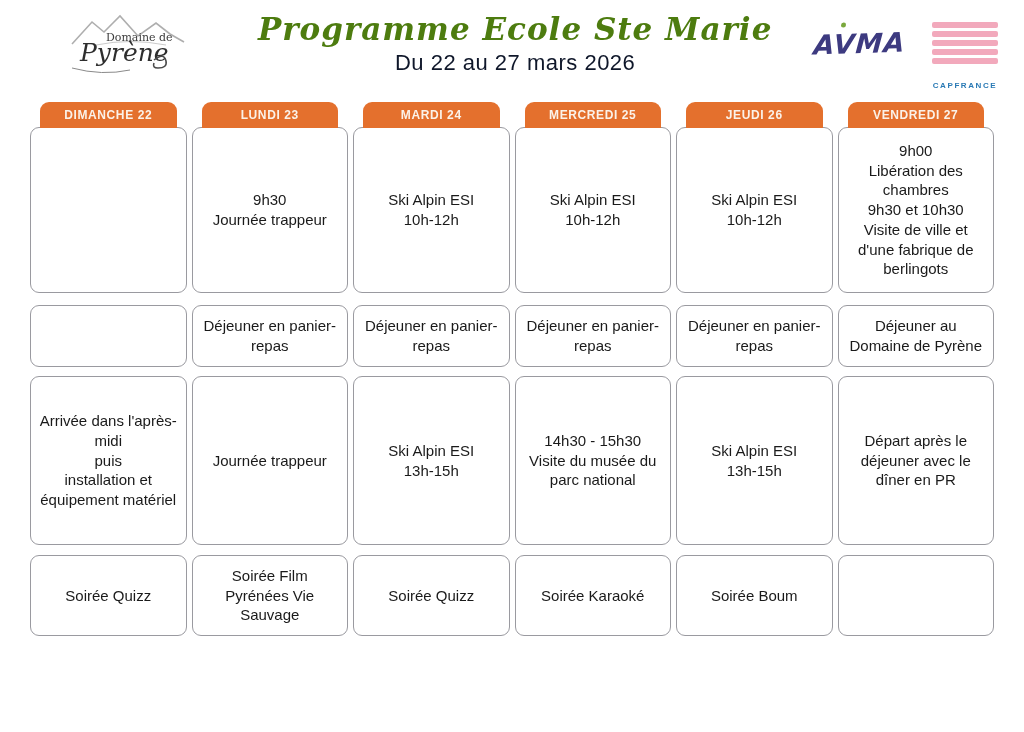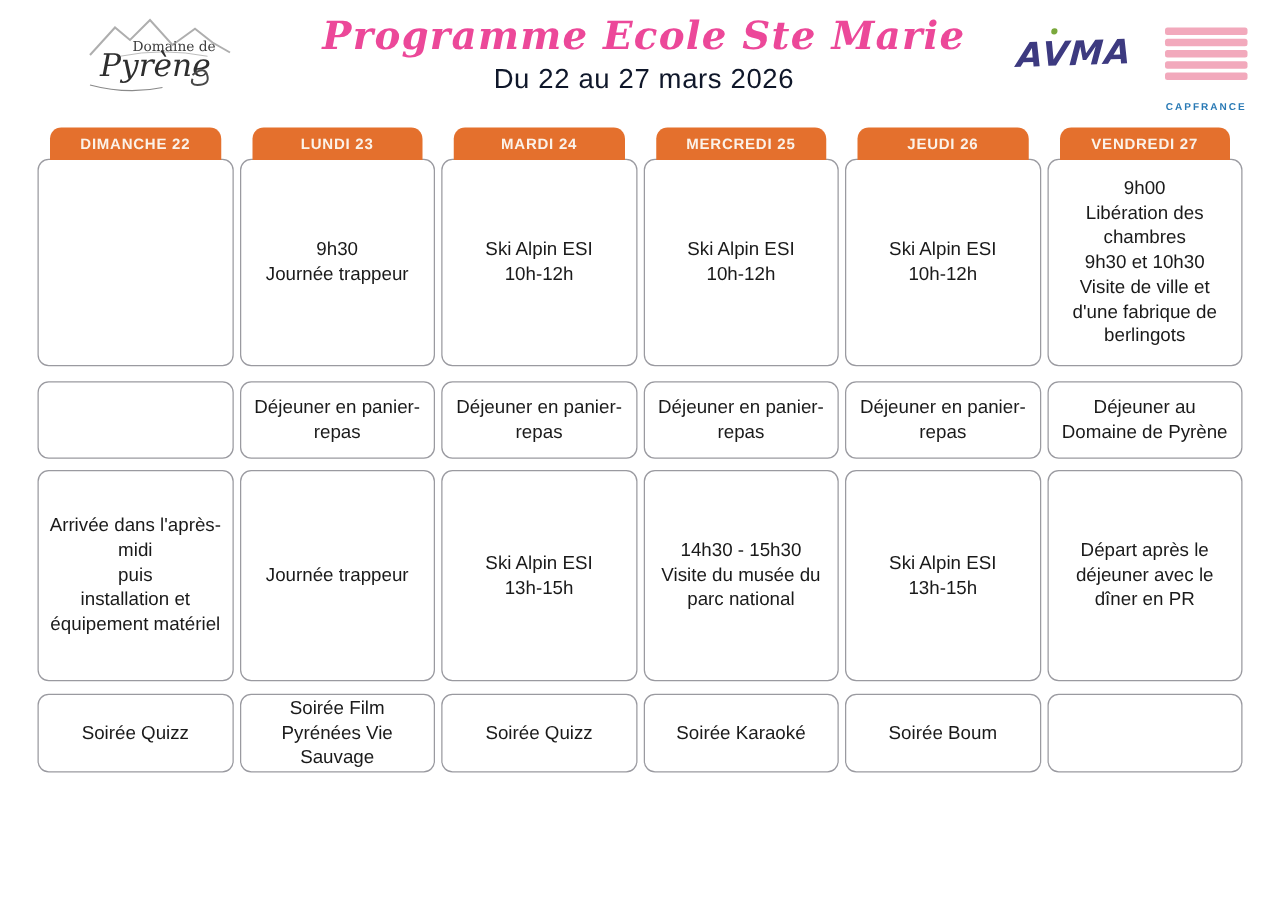--- a/index.html
+++ b/index.html
@@ -25,21 +25,21 @@
     text-align:center;
     padding-top:6px;
   }
   .page-title{
     margin:0;
     font-family:"DejaVu Serif", serif;
     font-style:italic;
     font-weight:600;
     font-size:31px;
     letter-spacing:1px;
-    color:#ec4899;
+    color:#4d7c0f;
     line-height:1.1;
   }
   .page-subtitle{
     margin-top:4px;
     font-size:22px;
     color:#0f172a;
     letter-spacing:0.5px;
   }
   .logos-right{
     flex:0 0 auto;
@@ -112,21 +112,21 @@
     padding:3px 7px;
     box-sizing:border-box;
     font-size:15px;
     line-height:1.32;
     color:#1a1a1a;
     white-space:pre-line;
   }
   .r1{height:166px;}
   .r2{height:62px;margin-top:12px;}
   .r3{height:169px;margin-top:9px;}
-  .r4{height:63px;margin-top:10px;}
+  .r4{height:81px;margin-top:10px;}
   
   .logo-left svg text{font-family:"DejaVu Serif", serif;}
 </style>
 </head>
 <body>
 
 <div class="page">
 
   <header class="header">
 

